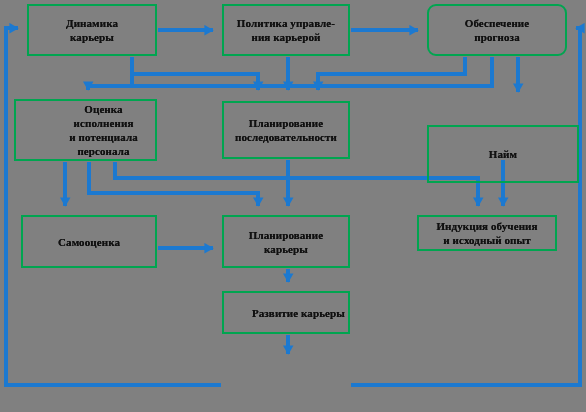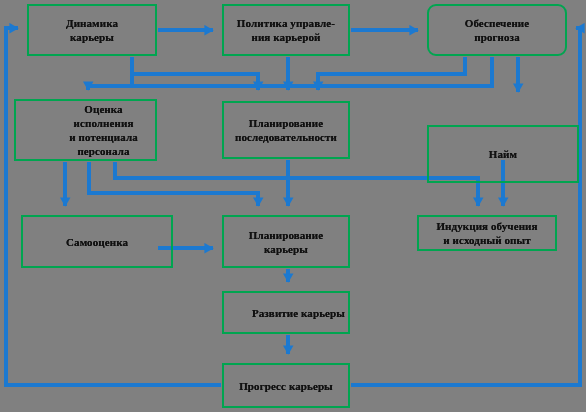--- a/index.html
+++ b/index.html
@@ -131,35 +131,32 @@
 
   <div class="node" style="left:222px; top:101px; width:128px; height:58px;">
     <span class="node-label">Планирование
 последовательности</span>
   </div>
 
   <div class="node" style="left:427px; top:101px; width:152px; height:58px;margin-top:24px;">
     <span class="node-label">Найм</span>
   </div>
 
-  <div class="node" style="left:21px; top:215px; width:152px; height:53px;">
+  <div class="node" style="left:21px; top:215px; width:136px; height:53px;">
     <span class="node-label">Самооценка</span>
   </div>
 
   <div class="node" style="left:222px; top:215px; width:128px; height:53px;">
     <span class="node-label">Планирование
 карьеры</span>
   </div>
 
   <div class="node" style="left:417px; top:215px; width:140px; height:36px;">
     <span class="node-label">Индукция обучения
 и исходный опыт</span>
   </div>
 
   <div class="node" style="left:222px; top:291px; width:128px; height:43px;text-align:right;">
     <span class="node-label">Развитие карьеры</span>
   </div>
 
-  <div class="node" style="left:222px; top:363px; width:128px; height:45px;">
-    <span class="node-label">Прогресс карьеры</span>
-  </div>
 
 </div>
 
 </body></html>

